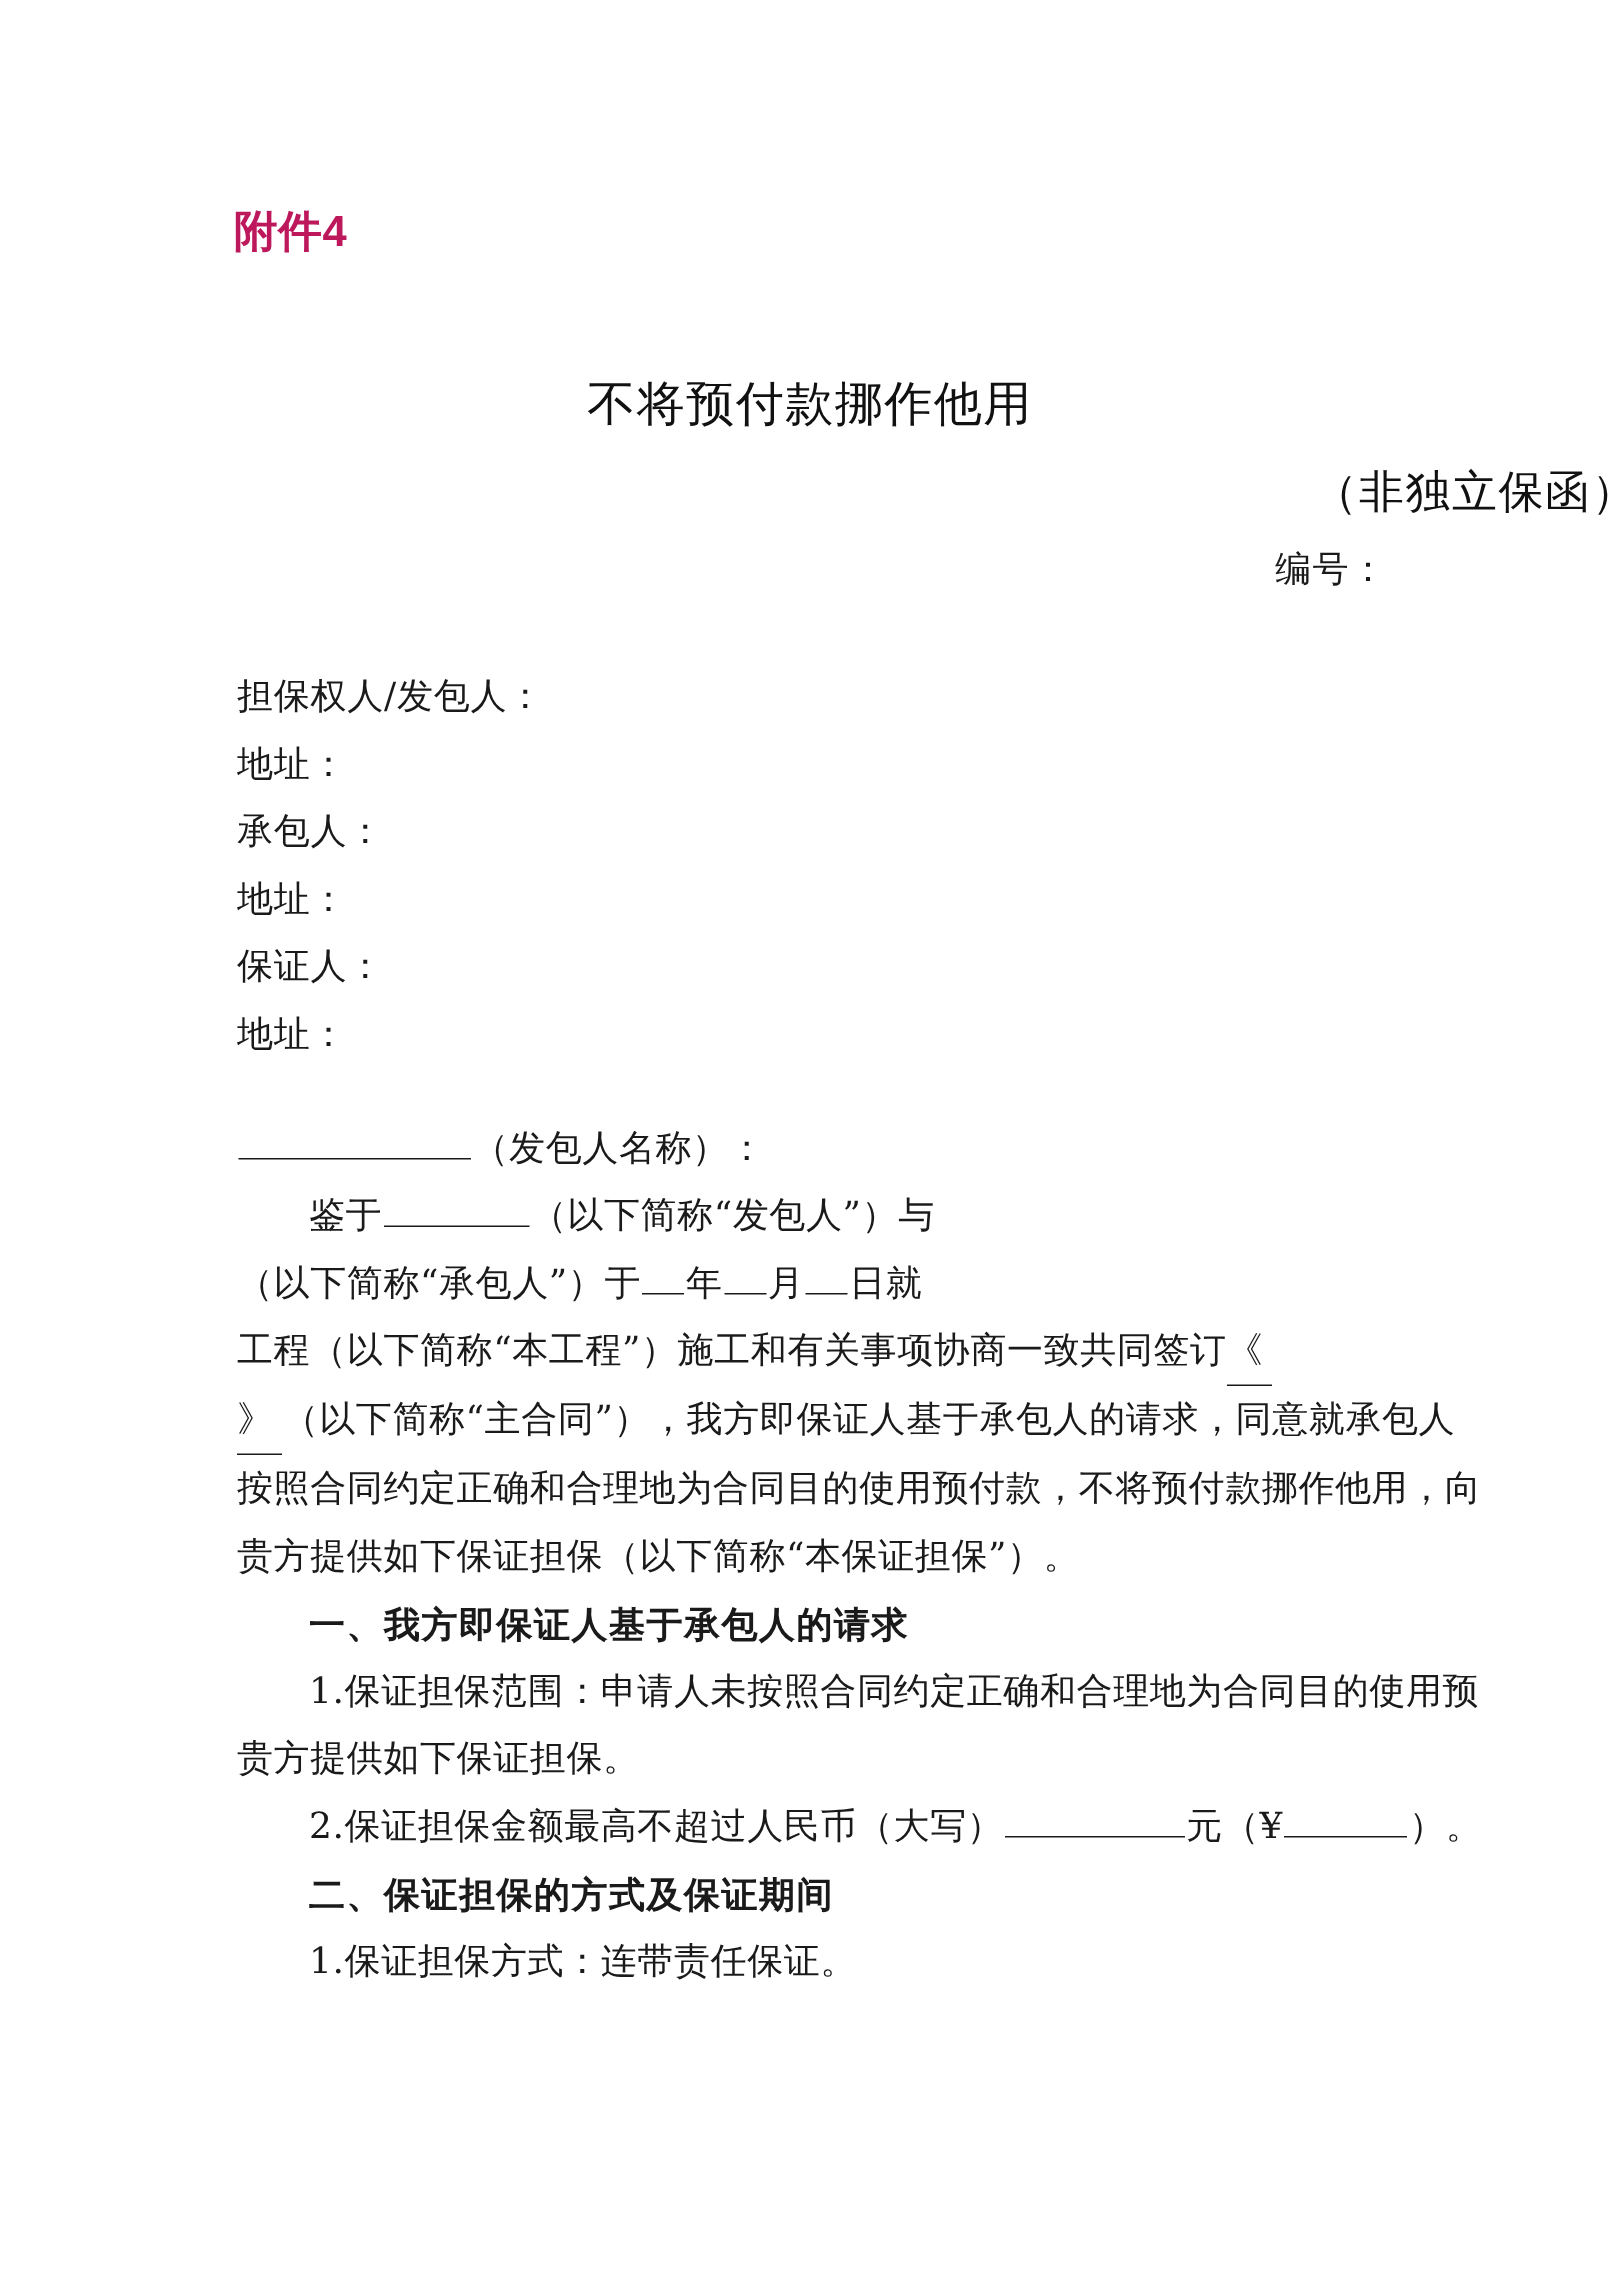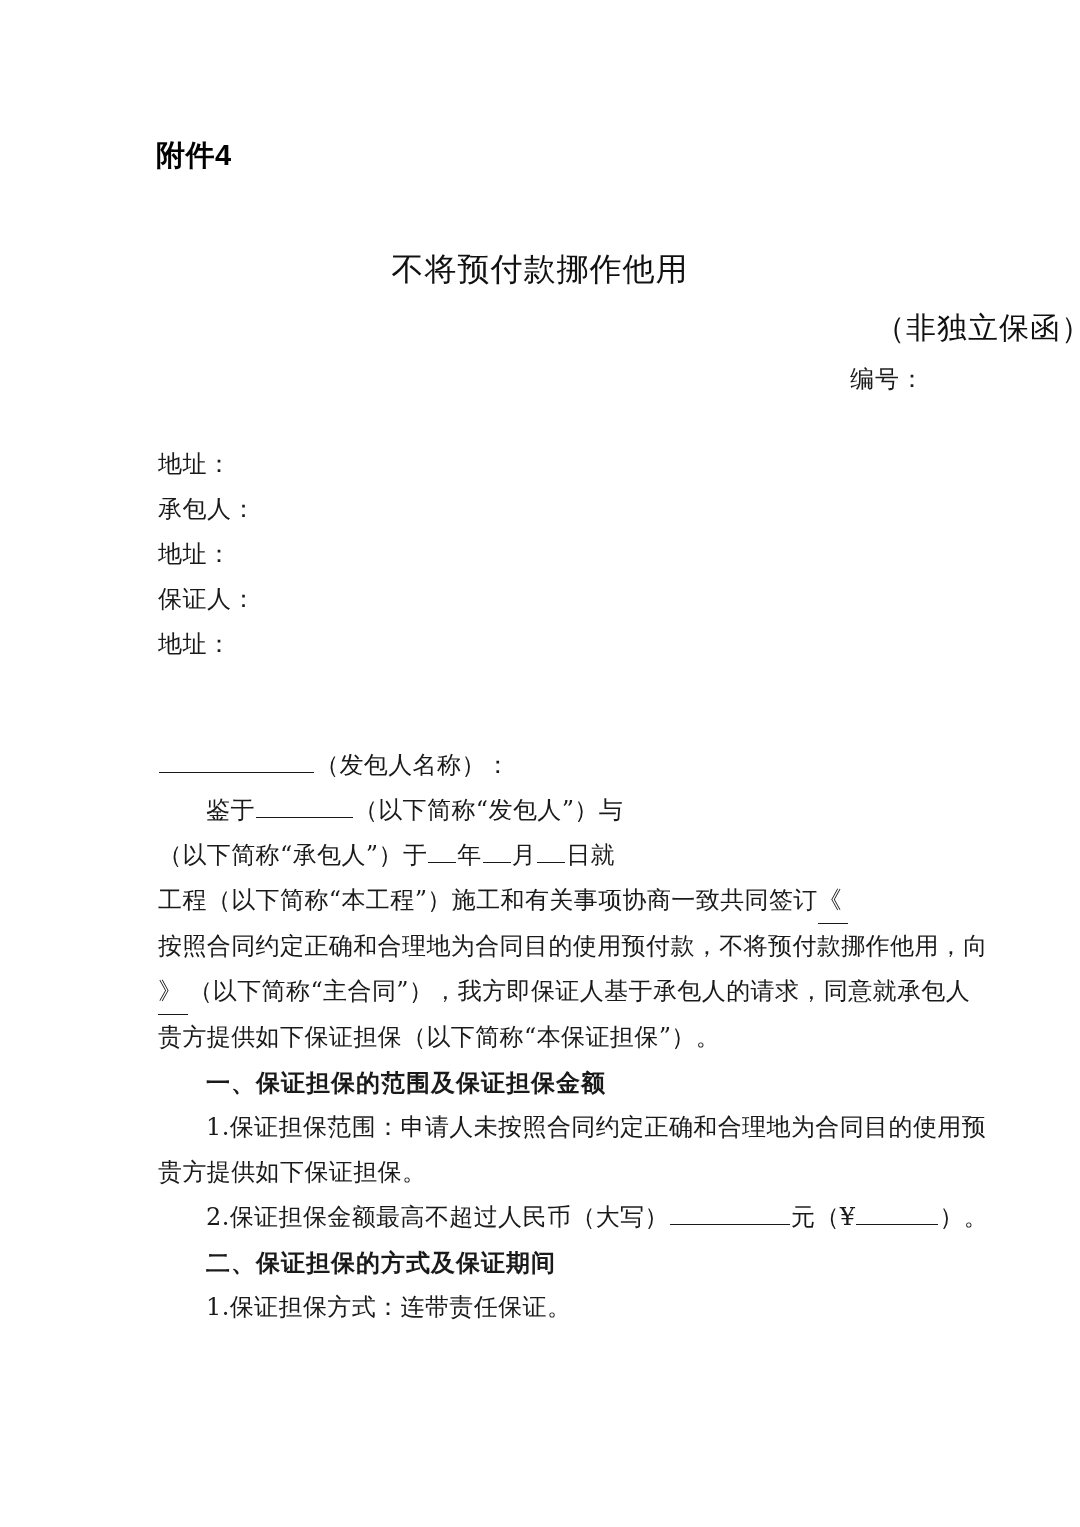--- a/index.html
+++ b/index.html
@@ -24,21 +24,21 @@
   
   .attachment-tag {
     position: absolute;
     left: 156px;
     top: 138px;
     font-family: "Liberation Sans", "DejaVu Sans", sans-serif;
     font-weight: 700;
     font-size: 29px;
     letter-spacing: 0.5px;
     line-height: 1.2;
-    color: #000000;
+    color: #be185d;
     white-space: nowrap;
   }
 
   
   .doc-title {
     position: absolute;
     left: 0;
     top: 248px;
     width: 1080px;
     text-align: center;
@@ -133,20 +133,21 @@
 
   <div class="attachment-tag">附件4</div>
 
   <div class="doc-title">不将预付款挪作他用</div>
 
   <div class="doc-subtitle">（非独立保函）</div>
 
   <div class="serial-no">编号：</div>
 
   <div class="party-block">
+    <div class="party-line">担保权人/发包人：</div>
     <div class="party-line">地址：</div>
     <div class="party-line">承包人：</div>
     <div class="party-line">地址：</div>
     <div class="party-line">保证人：</div>
     <div class="party-line">地址：</div>
   </div>
 
   <div class="body-block">
 
     <div class="line">
@@ -158,28 +159,28 @@
     </div>
 
     <div class="line">
       <span>（以下简称“承包人”）于</span><span class="blank w-ymd"></span><span>年</span><span class="blank w-ymd"></span><span>月</span><span class="blank w-ymd"></span><span>日就</span>
     </div>
 
     <div class="line">
       <span>工程（以下简称“本工程”）施工和有关事项协商一致共同签订</span><span class="underlined">《</span>
     </div>
 
-    <div class="line">按照合同约定正确和合理地为合同目的使用预付款，不将预付款挪作他用，向</div>
-
     <div class="line">
       <span class="underlined">》</span><span>（以下简称“主合同”），我方即保证人基于承包人的请求，同意就承包人</span>
     </div>
+
+    <div class="line">按照合同约定正确和合理地为合同目的使用预付款，不将预付款挪作他用，向</div>
     <div class="line">贵方提供如下保证担保（以下简称“本保证担保”）。</div>
 
-    <div class="line heading">一、保证担保的范围及保证担保金额</div>
+    <div class="line heading">一、我方即保证人基于承包人的请求</div>
 
     <div class="line indent">1.保证担保范围：申请人未按照合同约定正确和合理地为合同目的使用预</div>
     <div class="line">贵方提供如下保证担保。</div>
 
     <div class="line indent">
       <span>2.保证担保金额最高不超过人民币（大写）</span><span class="blank w-amount"></span><span>元（¥</span><span class="blank w-figure"></span><span>）。</span>
     </div>
 
     <div class="line heading">二、保证担保的方式及保证期间</div>
 

